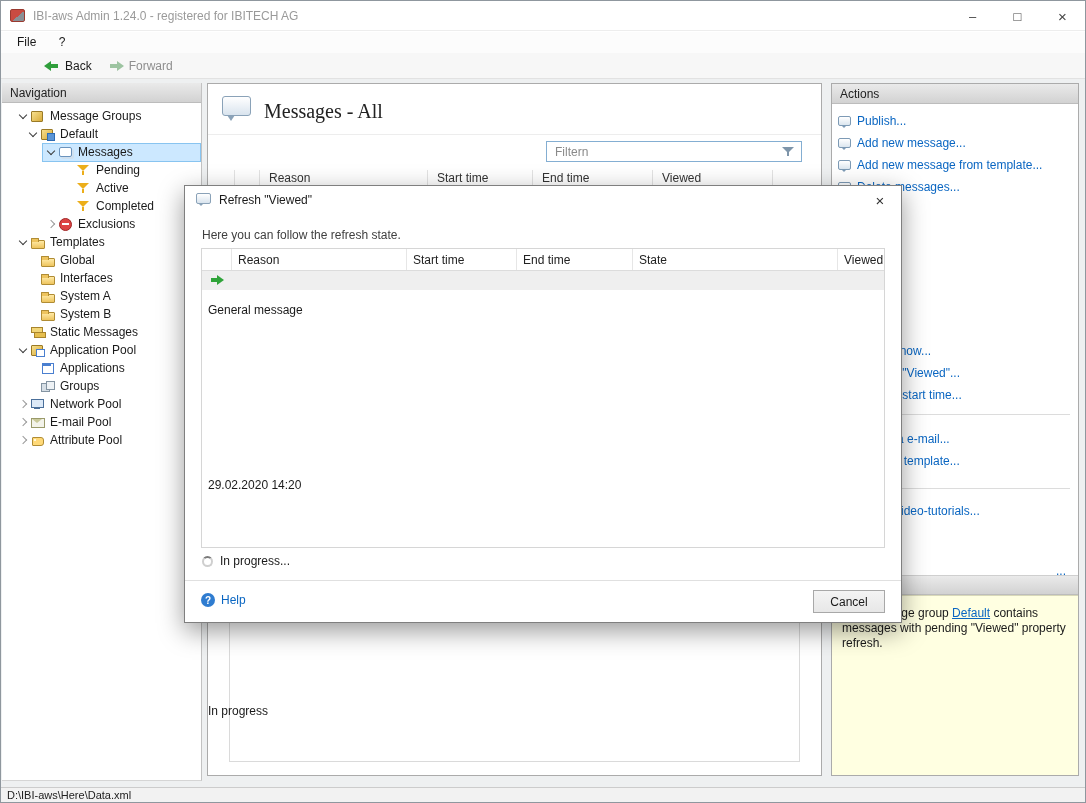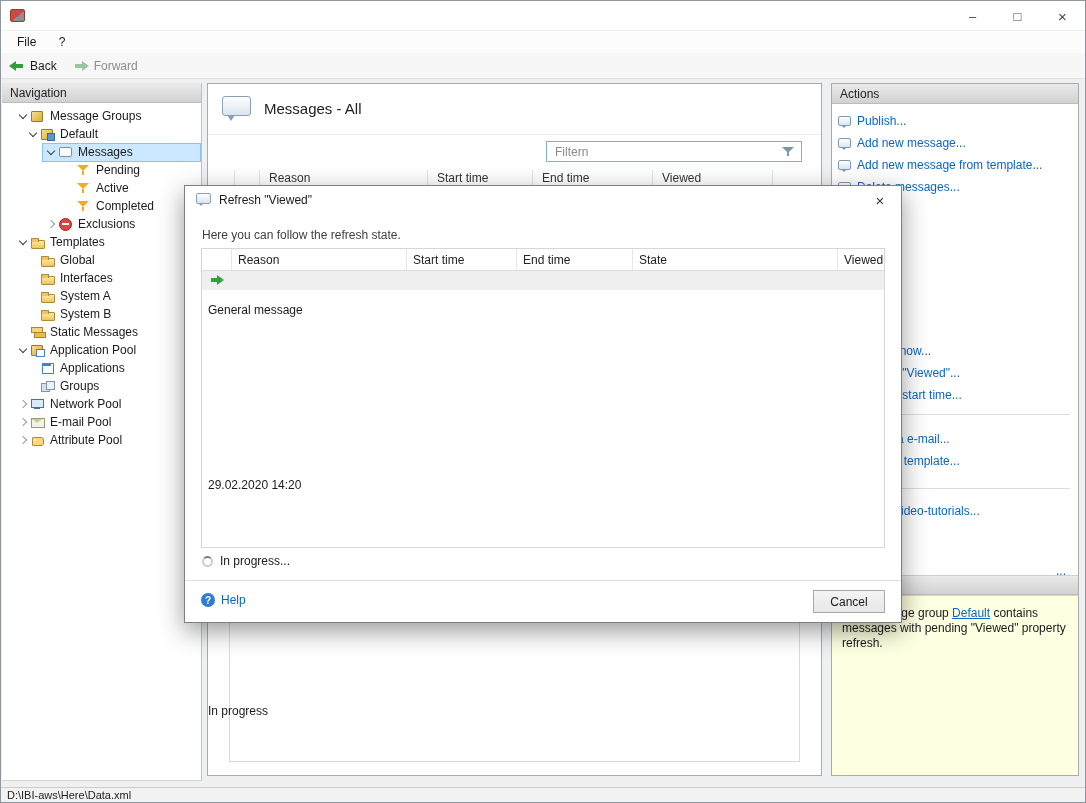--- a/index.html
+++ b/index.html
@@ -12,21 +12,21 @@
     background:linear-gradient(140deg,#c94b41 55%,#8a9096 55%);border:1px solid #99392f;}
   .title-text{position:absolute;left:32px;top:8px;font-size:12px;color:#9a9a9a;white-space:nowrap;}
   .win-controls{position:absolute;right:0;top:0;height:30px;display:flex;}
   .win-btn{width:45px;height:30px;display:flex;align-items:center;justify-content:center;font-size:13px;color:#444;}
   .win-btn.close{font-size:15px;}
 
   
   .menubar{position:absolute;left:0;top:31px;right:0;height:21px;background:#fcfcfc;}
   .menu-item{display:inline-block;padding:3px 9px;font-size:12px;color:#1a1a1a;}
   .menu-item.first{margin-left:7px;}
-  .toolbar{position:absolute;left:0;top:52px;right:0;height:26px;background:#f7f7f7;border-bottom:1px solid #e2e2e2;display:flex;align-items:center;}
+  .toolbar{position:absolute;left:0;top:52px;right:0;height:26px;background:#f7f7f7;border-bottom:1px solid #e2e2e2;display:flex;align-items:center;padding-left:35px;}
   .tool-btn{display:flex;align-items:center;gap:5px;padding:3px 8px;font-size:12px;color:#1a1a1a;}
   .tool-btn.disabled{color:#8e8e8e;}
   .arr{position:relative;width:16px;height:10px;display:inline-block;}
   .arr-left::before{content:"";position:absolute;left:0;top:0;border-top:5px solid transparent;border-bottom:5px solid transparent;border-right:7px solid #2f9e3b;}
   .arr-left::after{content:"";position:absolute;left:6px;top:3px;width:8px;height:4px;background:#2f9e3b;}
   .arr-right::before{content:"";position:absolute;right:0;top:0;border-top:5px solid transparent;border-bottom:5px solid transparent;border-left:7px solid #9dc4a1;}
   .arr-right::after{content:"";position:absolute;left:2px;top:3px;width:8px;height:4px;background:#9dc4a1;}
 
   
   .workspace{position:absolute;left:0;top:78px;right:0;bottom:15px;background:#eef0f1;}
@@ -66,21 +66,21 @@
   .ic-email::before{content:"";position:absolute;left:1px;top:3px;width:12px;height:8px;background:#f3f3ea;border:1px solid #9a9a6a;}
   .ic-email::after{content:"";position:absolute;left:2px;top:4px;border-left:5px solid transparent;border-right:5px solid transparent;border-top:4px solid #c9c99a;}
   .ic-attribute::before{content:"";position:absolute;left:2px;top:4px;width:10px;height:7px;background:#ffd978;border:1px solid #b08c34;border-radius:1px 3px 3px 1px;}
   .ic-attribute::after{content:"";position:absolute;left:4px;top:6px;width:2px;height:2px;background:#fff;border-radius:50%;}
 
   
   .main-panel{position:absolute;left:206px;top:4px;width:615px;height:693px;background:#fff;border:1px solid #ababab;}
   .big-msg{position:absolute;left:14px;top:12px;width:30px;height:26px;}
   .big-msg::before{content:"";position:absolute;left:0;top:0;width:27px;height:18px;background:linear-gradient(#ffffff,#d9e4ee);border:1px solid #8aa2b8;border-radius:3px;}
   .big-msg::after{content:"";position:absolute;left:5px;top:19px;border-left:4px solid transparent;border-right:4px solid transparent;border-top:6px solid #8aa2b8;}
-  .mp-title{position:absolute;left:56px;top:16px;font-size:15px;color:#222;}
+  .mp-title{position:absolute;left:56px;top:16px;font-size:20px;color:#222;font-family:Liberation Serif, serif;}
   .mp-sep{position:absolute;left:0;right:0;top:50px;height:1px;background:#ededed;}
   .filter-box{position:absolute;left:338px;top:57px;width:256px;height:21px;border:1px solid #84aed2;background:#fff;display:flex;align-items:center;}
   .filter-box input{flex:1;border:none;outline:none;font-size:12px;padding:0 8px;background:transparent;font-family:inherit;color:#333;}
   .filter-box input::placeholder{color:#8a8a8a;}
   .funnel-gray{position:relative;width:15px;height:13px;margin-right:5px;flex:0 0 15px;}
   .funnel-gray::before{content:"";position:absolute;left:1px;top:2px;border-left:6px solid transparent;border-right:6px solid transparent;border-top:6px solid #7e95aa;}
   .funnel-gray::after{content:"";position:absolute;left:6px;top:7px;width:2px;height:4px;background:#7e95aa;}
   .mt-header{position:absolute;left:8px;top:84px;width:599px;height:20px;background:#fff;border-bottom:1px solid #d9d9d9;}
   .mt-header .vline{position:absolute;top:2px;bottom:2px;width:1px;background:#e3e3e3;}
   .mt-header .hlabel{position:absolute;top:3px;font-size:12px;color:#333;}
@@ -137,20 +137,21 @@
   .btn{position:absolute;right:16px;top:9px;width:72px;height:23px;background:linear-gradient(#f4f4f4,#e7e7e7);
     border:1px solid #a8a8a8;font-size:12px;color:#1a1a1a;display:flex;align-items:center;justify-content:center;font-family:inherit;}
 </style>
 </head>
 <body>
 
 <div class="window">
 
   <div class="titlebar">
     <span class="app-icon"></span>
+    <span class="title-text">IBI-aws Admin 1.24.0 - registered for IBITECH AG</span>
     <div class="win-controls">
       <span class="win-btn">–</span>
       <span class="win-btn">□</span>
       <span class="win-btn close">×</span>
     </div>
   </div>
 
   <div class="menubar">
     <span class="menu-item first">File</span>
     <span class="menu-item">?</span>

